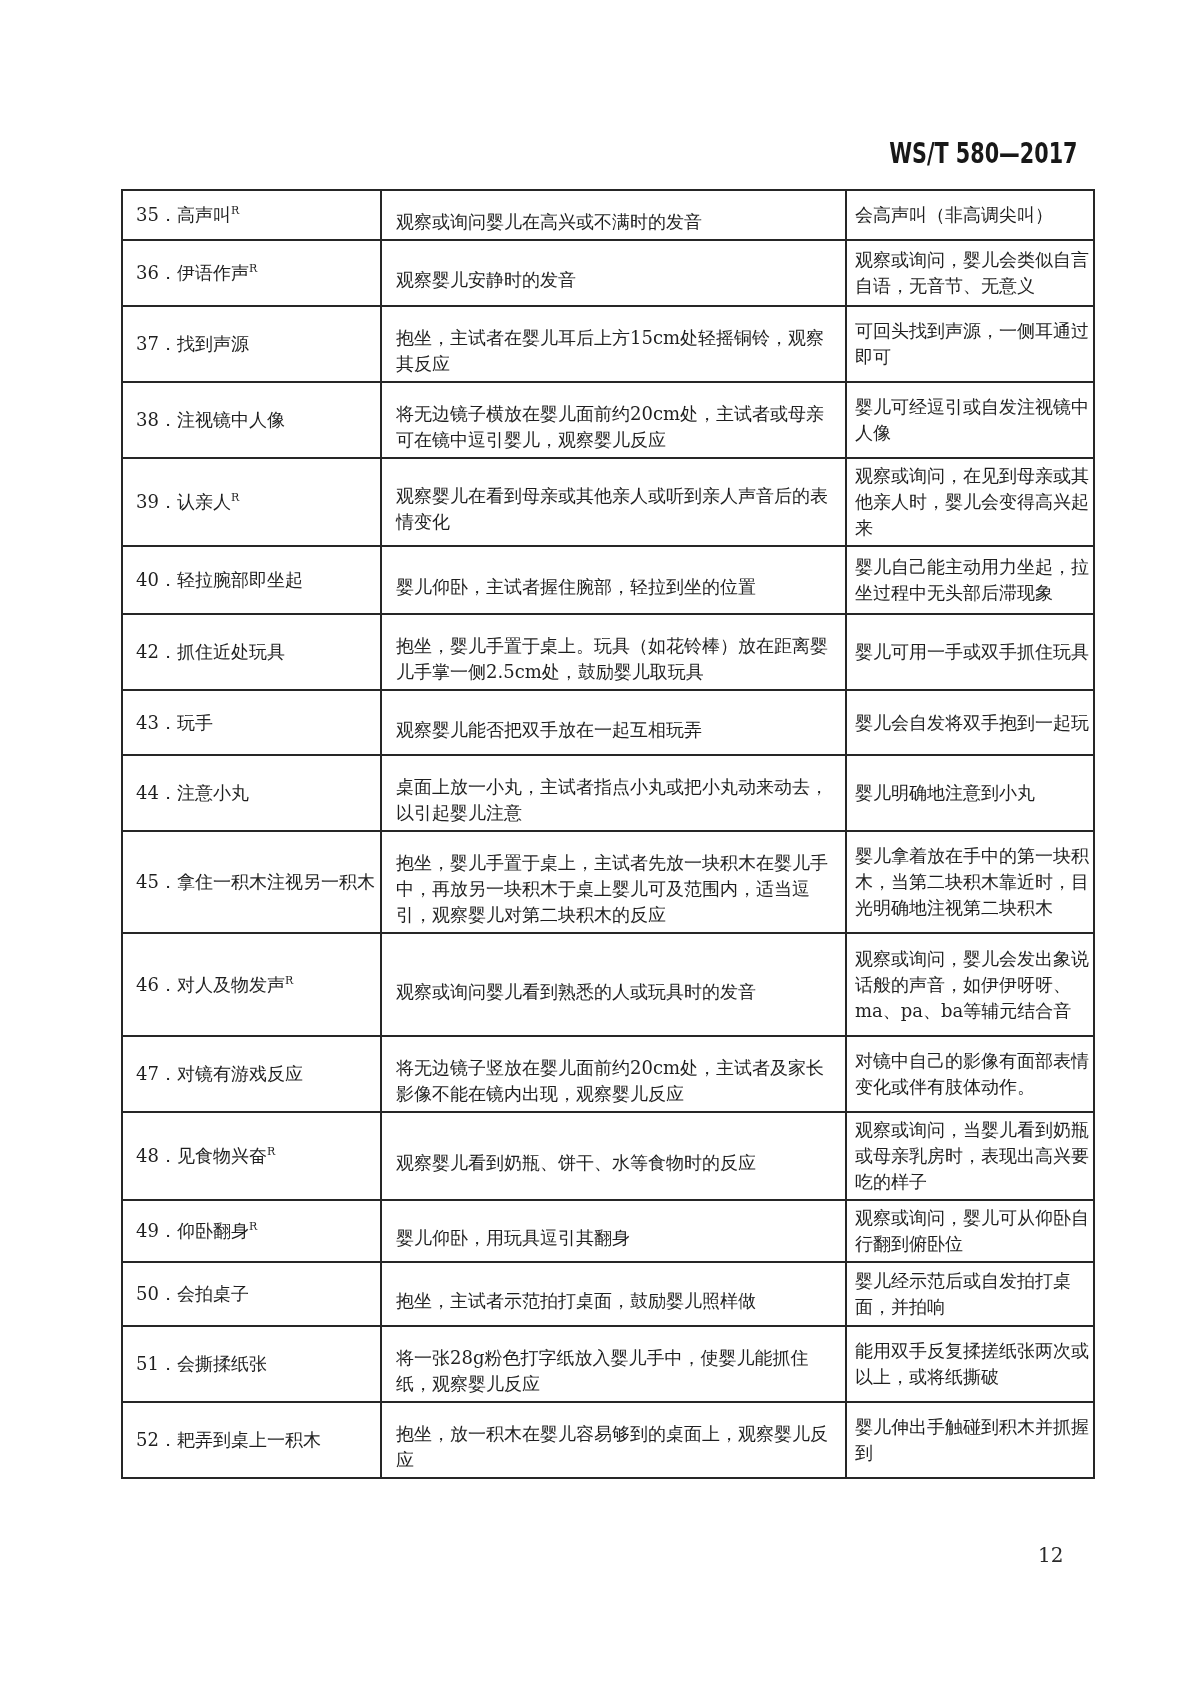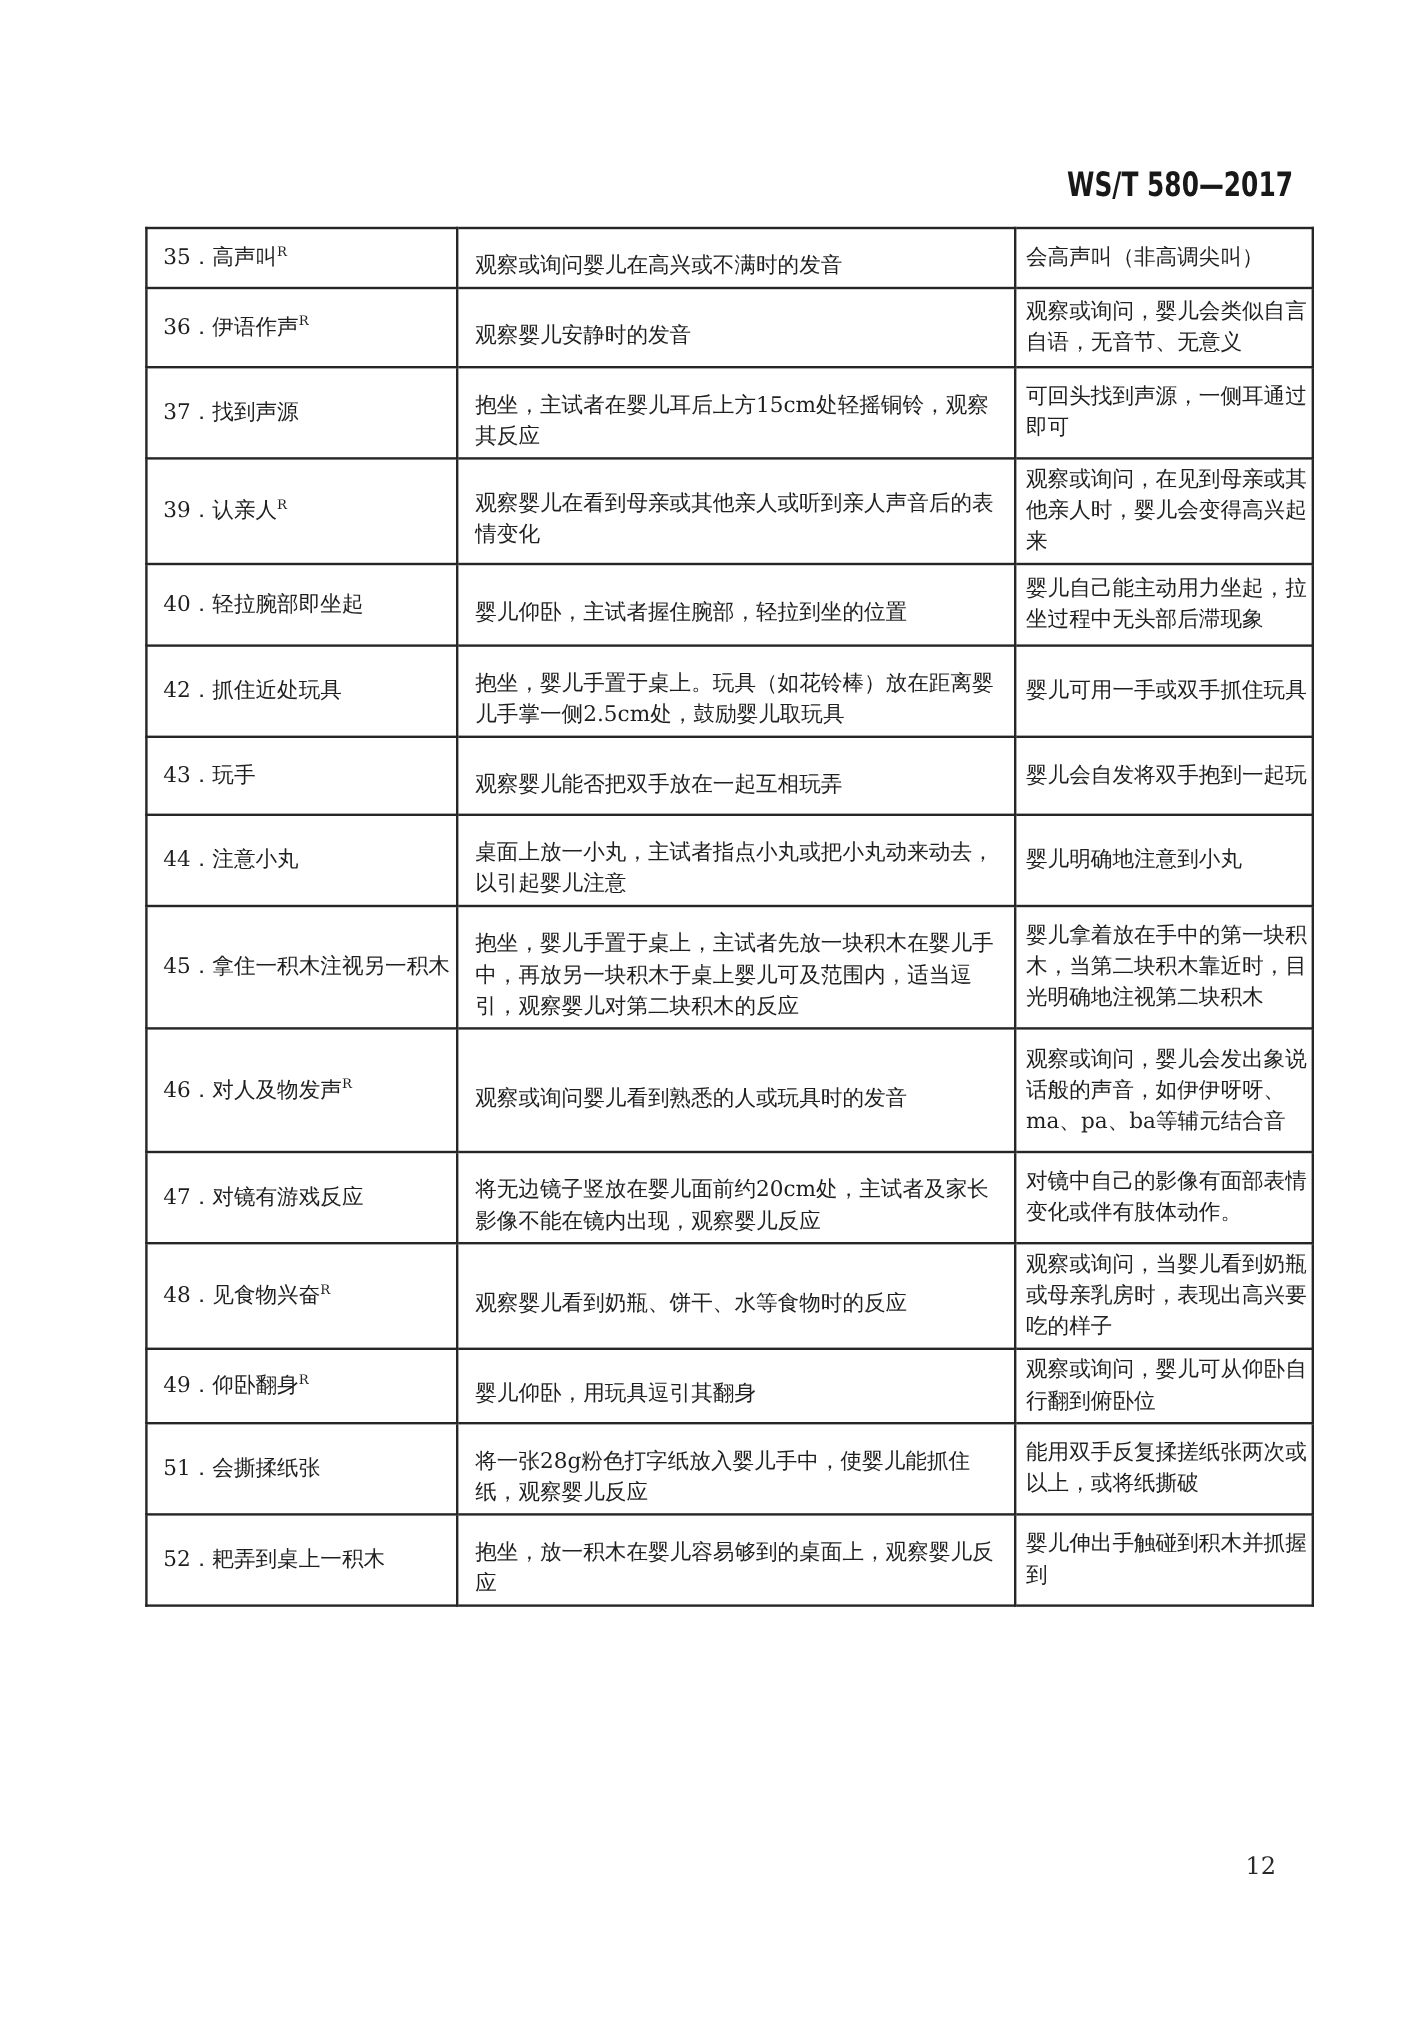--- a/index.html
+++ b/index.html
@@ -85,20 +85,25 @@
       <tr style="height: 66px;">
         <td class="c1"><span>36．伊语作声</span><sup>R</sup></td>
         <td class="c2">观察婴儿安静时的发音</td>
         <td class="c3">观察或询问，婴儿会类似自言自语，无音节、无意义</td>
       </tr>
       <tr style="height: 68px;">
         <td class="c1"><span>37．找到声源</span><sup></sup></td>
         <td class="c2">抱坐，主试者在婴儿耳后上方15cm处轻摇铜铃，观察其反应</td>
         <td class="c3">可回头找到声源，一侧耳通过即可</td>
       </tr>
+      <tr style="height: 69px;">
+        <td class="c1"><span>38．注视镜中人像</span><sup></sup></td>
+        <td class="c2">将无边镜子横放在婴儿面前约20cm处，主试者或母亲可在镜中逗引婴儿，观察婴儿反应</td>
+        <td class="c3">婴儿可经逗引或自发注视镜中人像</td>
+      </tr>
       <tr style="height: 67px;">
         <td class="c1"><span>39．认亲人</span><sup>R</sup></td>
         <td class="c2">观察婴儿在看到母亲或其他亲人或听到亲人声音后的表情变化</td>
         <td class="c3">观察或询问，在见到母亲或其他亲人时，婴儿会变得高兴起来</td>
       </tr>
       <tr style="height: 68px;">
         <td class="c1"><span>40．轻拉腕部即坐起</span><sup></sup></td>
         <td class="c2">婴儿仰卧，主试者握住腕部，轻拉到坐的位置</td>
         <td class="c3">婴儿自己能主动用力坐起，拉坐过程中无头部后滞现象</td>
       </tr>
@@ -135,20 +140,25 @@
       <tr style="height: 86px;">
         <td class="c1"><span>48．见食物兴奋</span><sup>R</sup></td>
         <td class="c2">观察婴儿看到奶瓶、饼干、水等食物时的反应</td>
         <td class="c3">观察或询问，当婴儿看到奶瓶或母亲乳房时，表现出高兴要吃的样子</td>
       </tr>
       <tr style="height: 52px;">
         <td class="c1"><span>49．仰卧翻身</span><sup>R</sup></td>
         <td class="c2">婴儿仰卧，用玩具逗引其翻身</td>
         <td class="c3">观察或询问，婴儿可从仰卧自行翻到俯卧位</td>
       </tr>
+      <tr style="height: 64px;">
+        <td class="c1"><span>50．会拍桌子</span><sup></sup></td>
+        <td class="c2">抱坐，主试者示范拍打桌面，鼓励婴儿照样做</td>
+        <td class="c3">婴儿经示范后或自发拍打桌面，并拍响</td>
+      </tr>
       <tr style="height: 55px;">
         <td class="c1"><span>51．会撕揉纸张</span><sup></sup></td>
         <td class="c2">将一张28g粉色打字纸放入婴儿手中，使婴儿能抓住纸，观察婴儿反应</td>
         <td class="c3">能用双手反复揉搓纸张两次或以上，或将纸撕破</td>
       </tr>
       <tr style="height: 59px;">
         <td class="c1"><span>52．耙弄到桌上一积木</span><sup></sup></td>
         <td class="c2">抱坐，放一积木在婴儿容易够到的桌面上，观察婴儿反应</td>
         <td class="c3">婴儿伸出手触碰到积木并抓握到</td>
       </tr>

